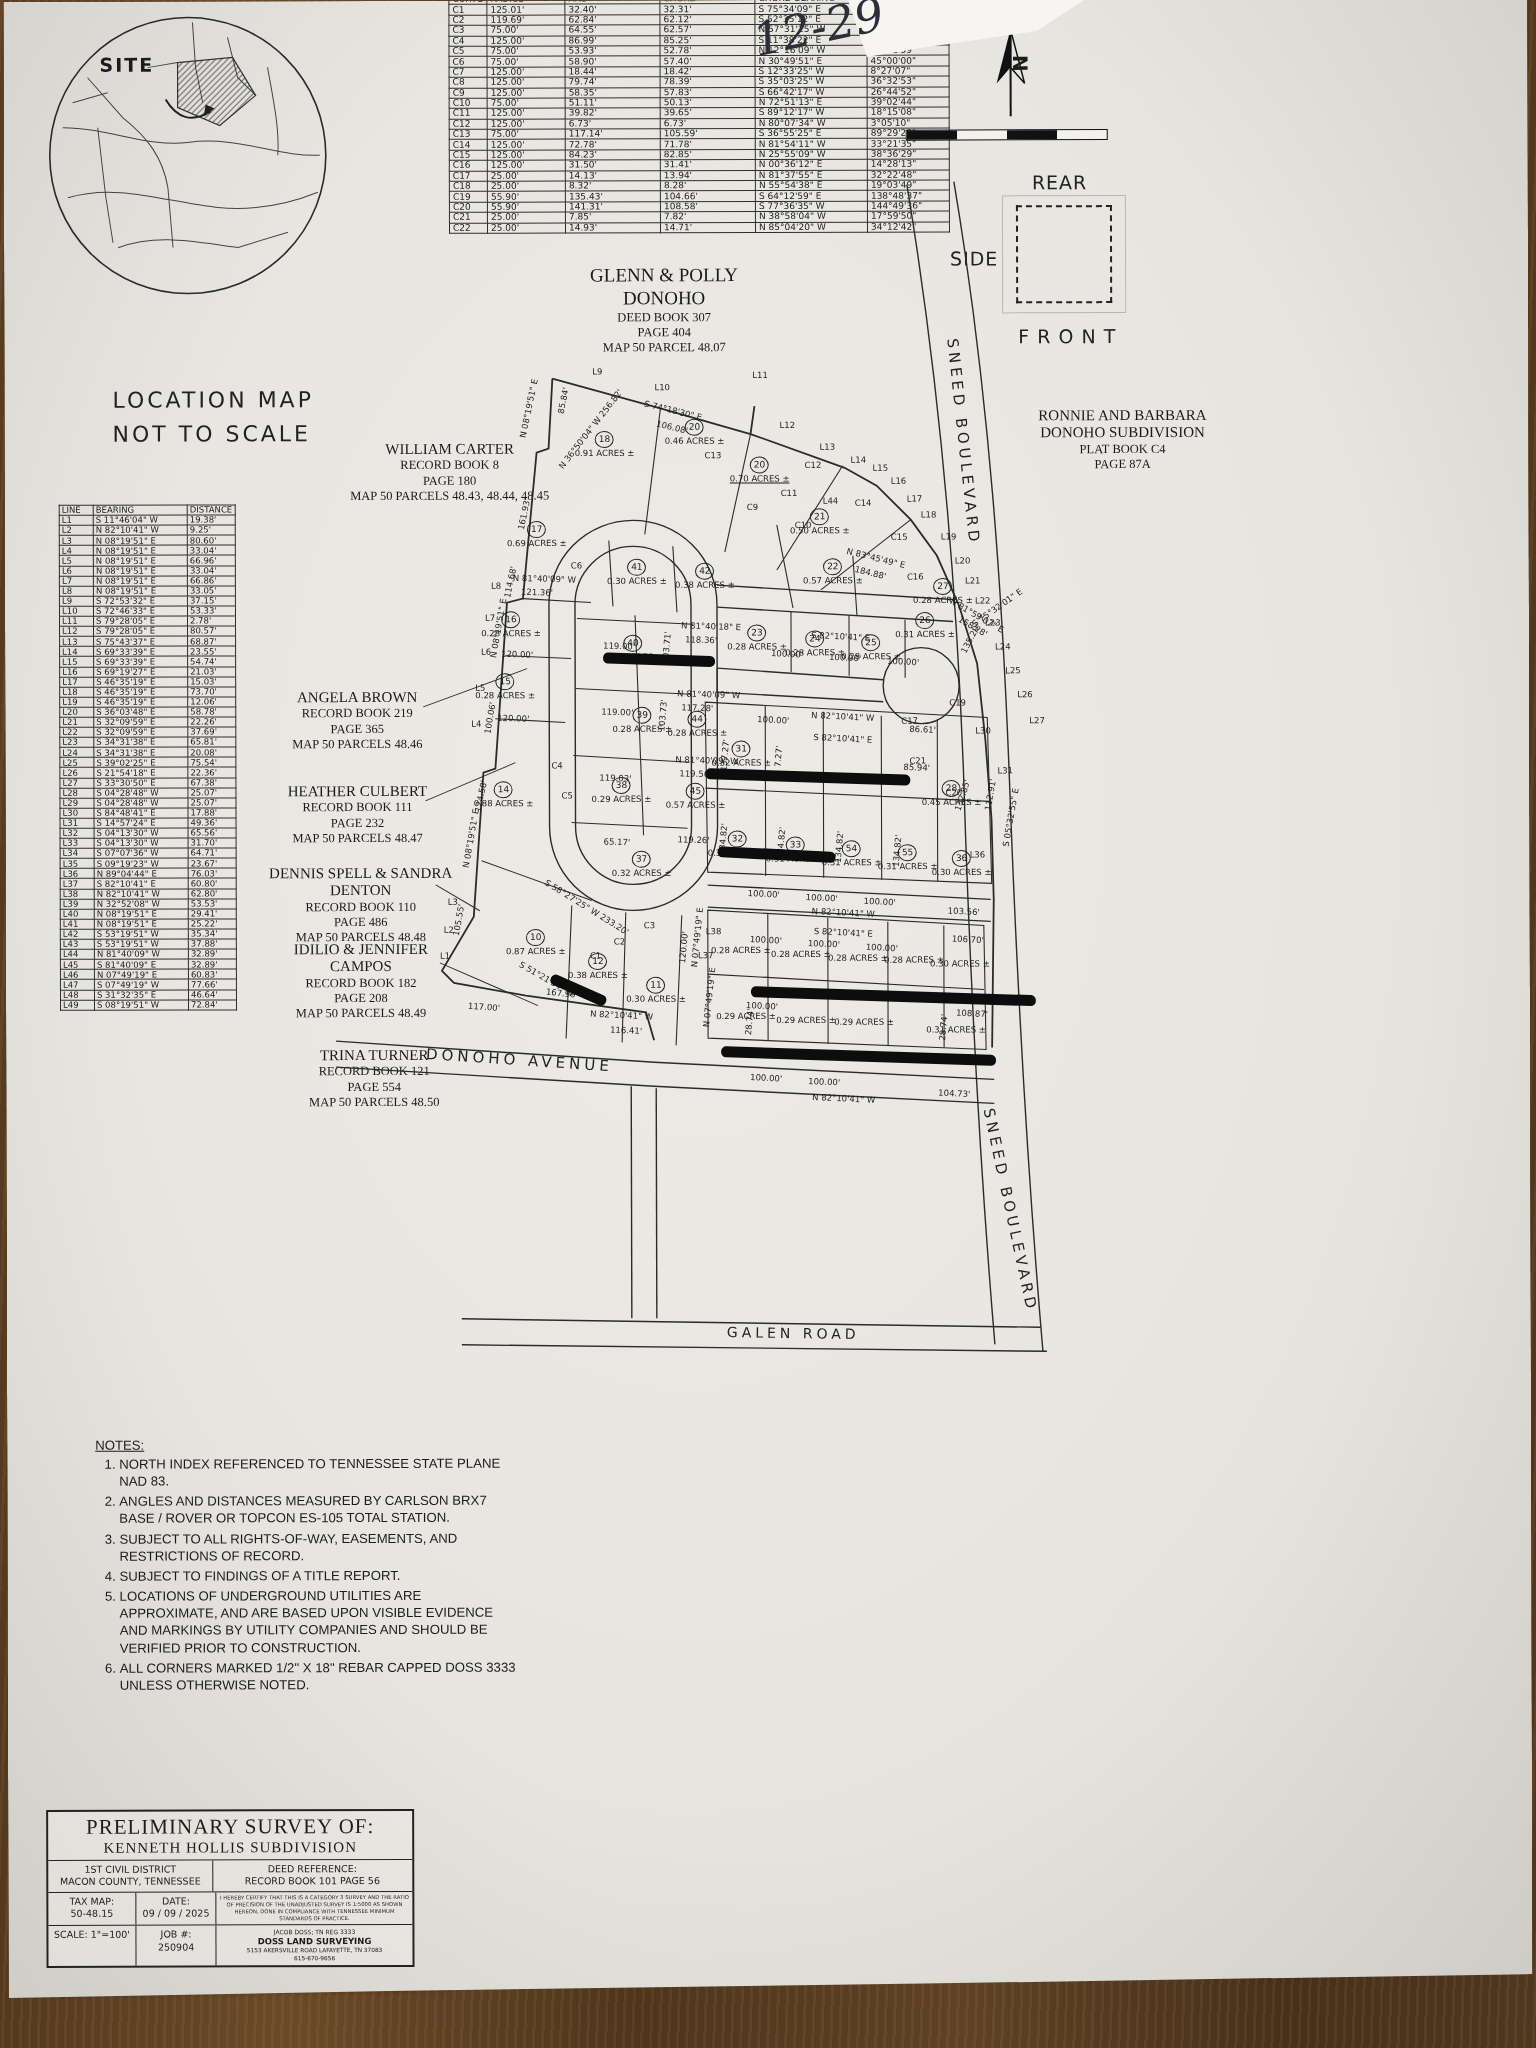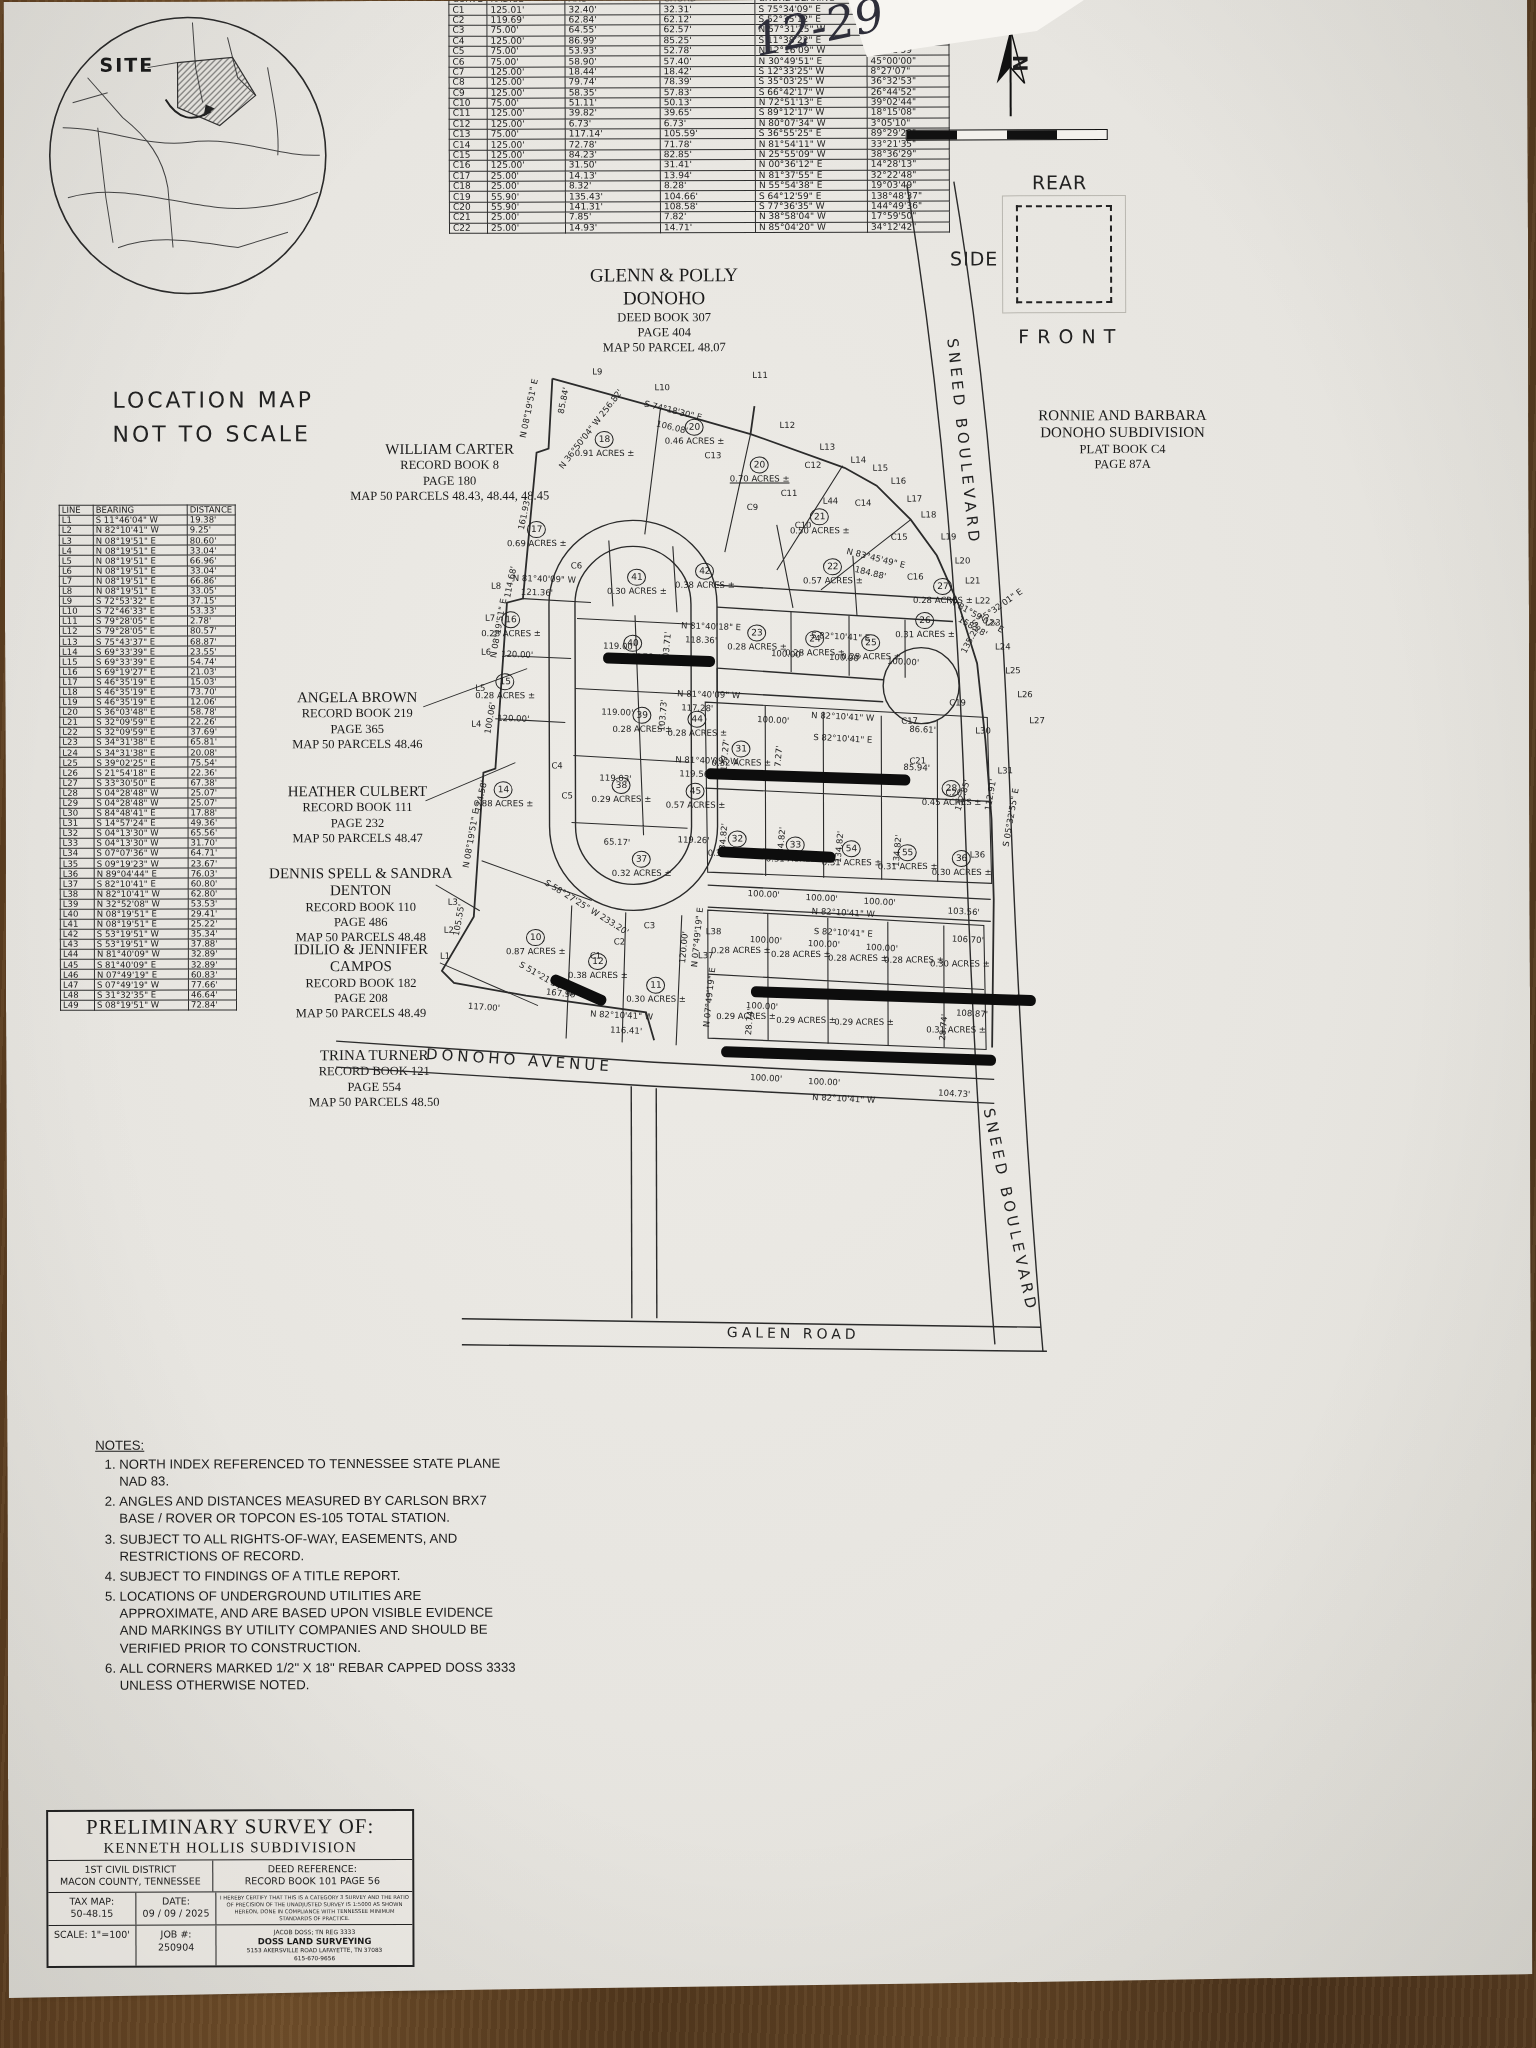--- a/index.html
+++ b/index.html
@@ -754,21 +754,21 @@
       <div class="acres">0.87 ACRES ±</div>
     </div>
       <div class="lot" style="position: absolute; left: 592px; top: 964px;">
       <span class="lotnum">12</span>
       <div class="acres">0.38 ACRES ±</div>
     </div>
       <div class="lot" style="position: absolute; left: 650px; top: 988px;">
       <span class="lotnum">11</span>
       <div class="acres">0.30 ACRES ±</div>
     </div>
-      <div class="lot" style="position: absolute; left: 632px; top: 570px; margin-top: 10px;">
+      <div class="lot" style="position: absolute; left: 632px; top: 570px;">
       <span class="lotnum">41</span>
       <div class="acres">0.30 ACRES ±</div>
     </div>
       <div class="lot" style="position: absolute; left: 700px; top: 574px;">
       <span class="lotnum">42</span>
       <div class="acres">0.38 ACRES ±</div>
     </div>
       <div class="lot" style="position: absolute; left: 828px; top: 570px;">
       <span class="lotnum">22</span>
       <div class="acres">0.57 ACRES ±</div>

